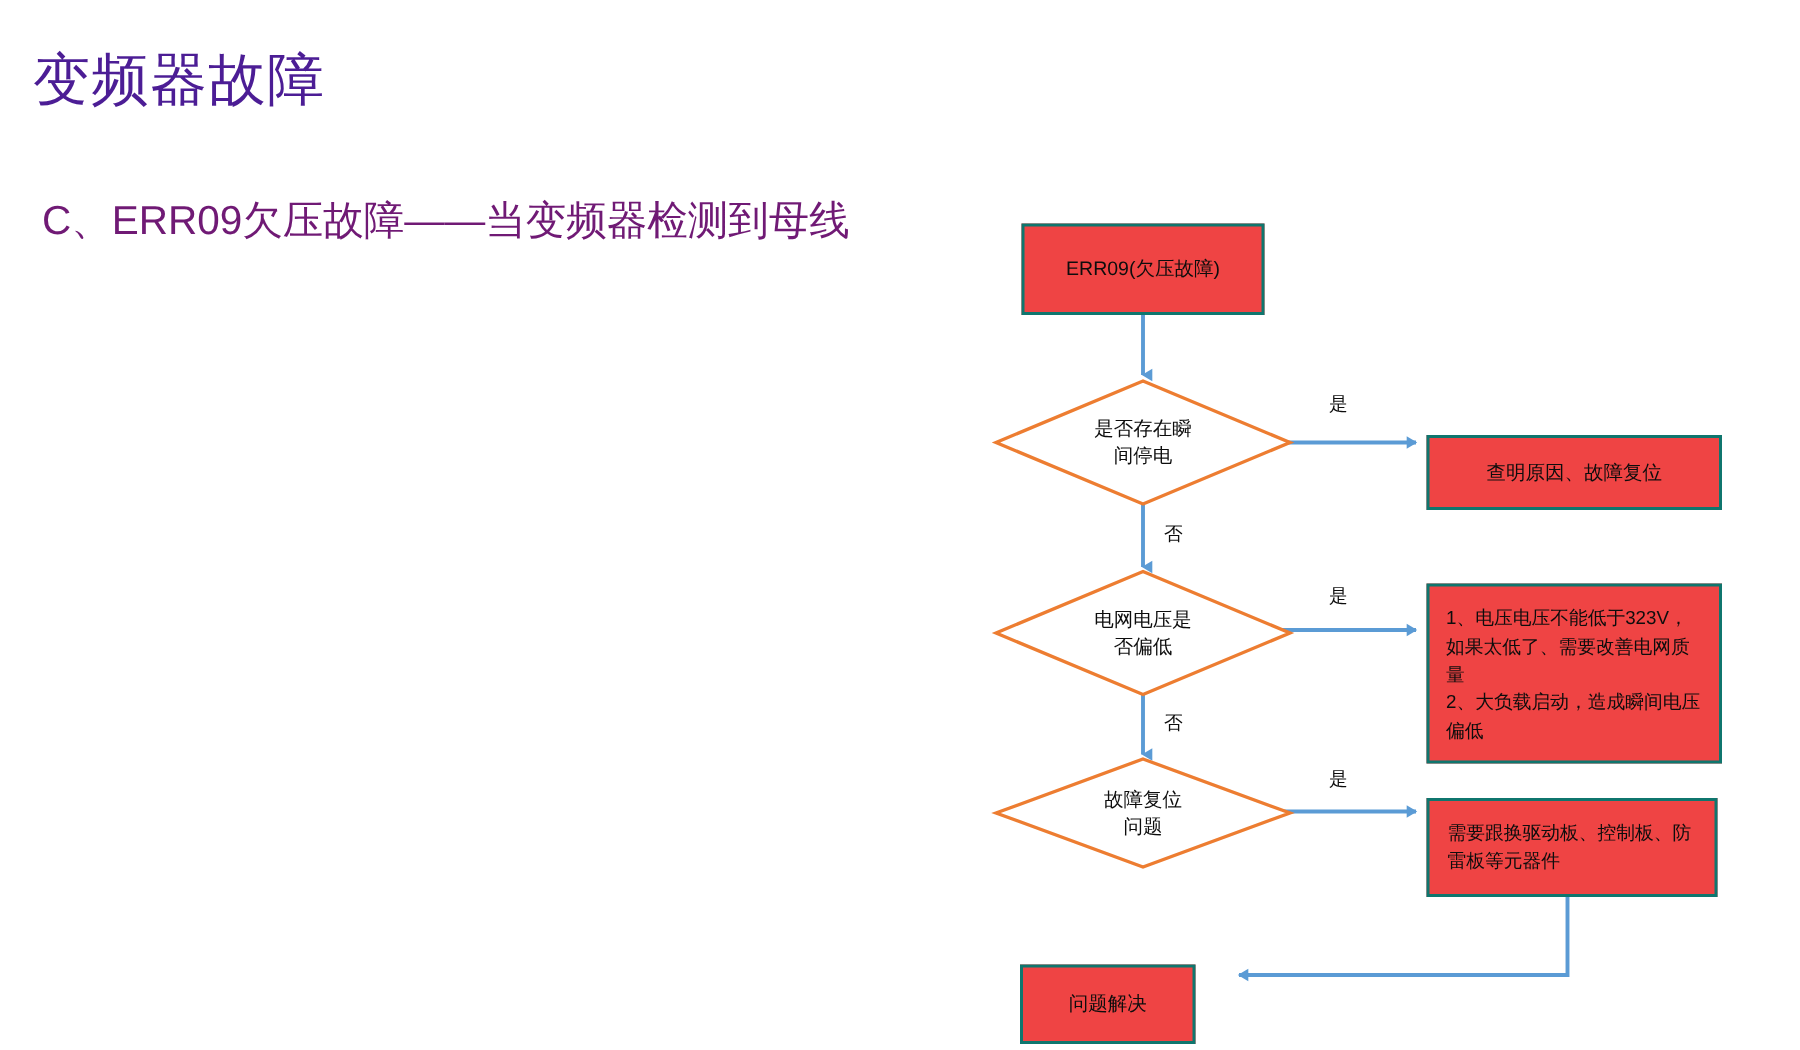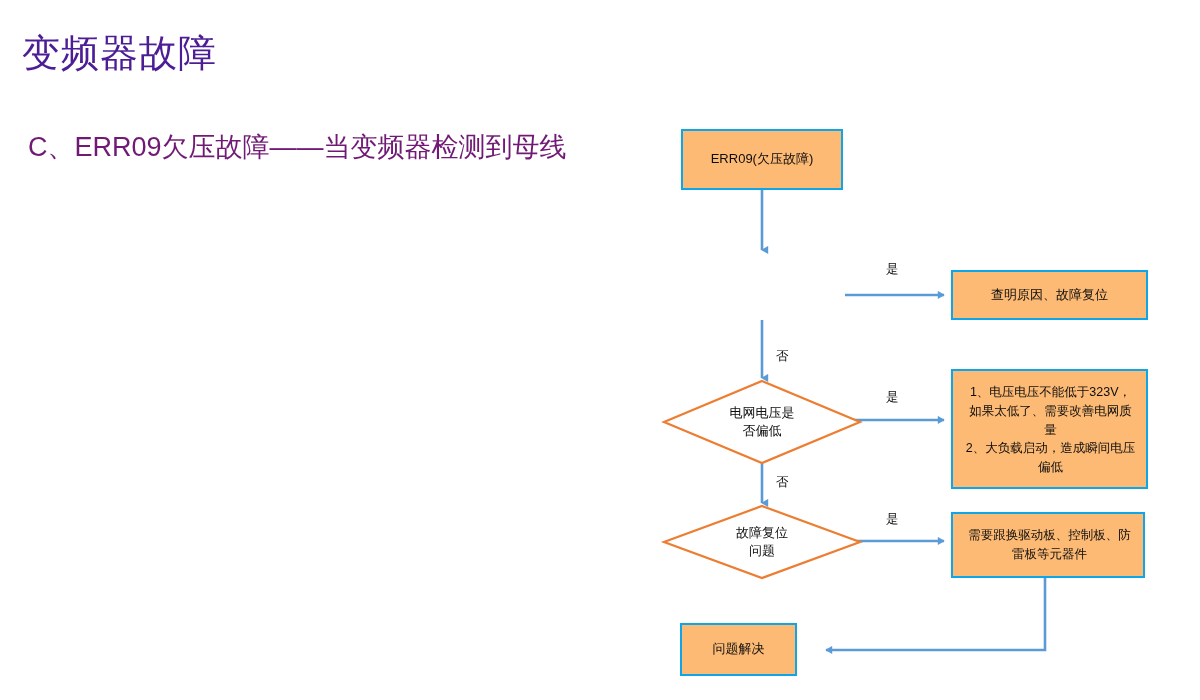--- a/index.html
+++ b/index.html
@@ -61,37 +61,38 @@
     position: absolute;
     box-sizing: border-box;
     display: flex;
     align-items: center;
     justify-content: center;
     text-align: center;
   }
 
   
   .box {
-    border: 2px solid #0ea5e9;
-    background: #fdba74;
+    border: 2px solid #0f766e;
+    background: #ef4444;
+    margin-top: 20px;
   }
   .box .txt {
     font-size: 13px;
     line-height: 1.45;
     color: #0d0d0d;
   }
 
   
   .box.note {
     justify-content: flex-start;
     align-items: flex-start;
     padding: 12px 9px 8px 11px;
   }
   .box.note .txt {
-    text-align: center;
+    text-align: left;
     font-size: 12.5px;
     line-height: 1.5;
   }
 
   
   .diamond {
     position: absolute;
   }
   .diamond svg {
     position: absolute;
@@ -159,20 +160,27 @@
 
     <line x1="845" y1="541" x2="944" y2="541" stroke="#5b9bd5" stroke-width="2.6" marker-end="url(#arrow-right)"></line>
 
     <path d="M1045,578 L1045,650 L826,650" fill="none" stroke="#5b9bd5" stroke-width="2.6" marker-end="url(#arrow-left)"></path>
   </svg>
 
   <div class="node box" style="left:681px; top:129px; width:162px; height:61px;">
     <span class="txt">ERR09(欠压故障)</span>
   </div>
 
+  <div class="diamond" style="left:662px; top:252px; width:200px; height:86px;">
+    <svg width="200" height="86" viewBox="0 0 200 86">
+      <polygon points="100,2 198,43 100,84 2,43" fill="#ffffff" stroke="#ed7d31" stroke-width="2.2"></polygon>
+    </svg>
+    <span class="txt">是否存在瞬
+间停电</span>
+  </div>
 
   <div class="node box" style="left:951px; top:270px; width:197px; height:50px;">
     <span class="txt">查明原因、故障复位</span>
   </div>
 
   <div class="diamond" style="left:662px; top:379px; width:200px; height:86px;">
     <svg width="200" height="86" viewBox="0 0 200 86">
       <polygon points="100,2 198,43 100,84 2,43" fill="#ffffff" stroke="#ed7d31" stroke-width="2.2"></polygon>
     </svg>
     <span class="txt">电网电压是

